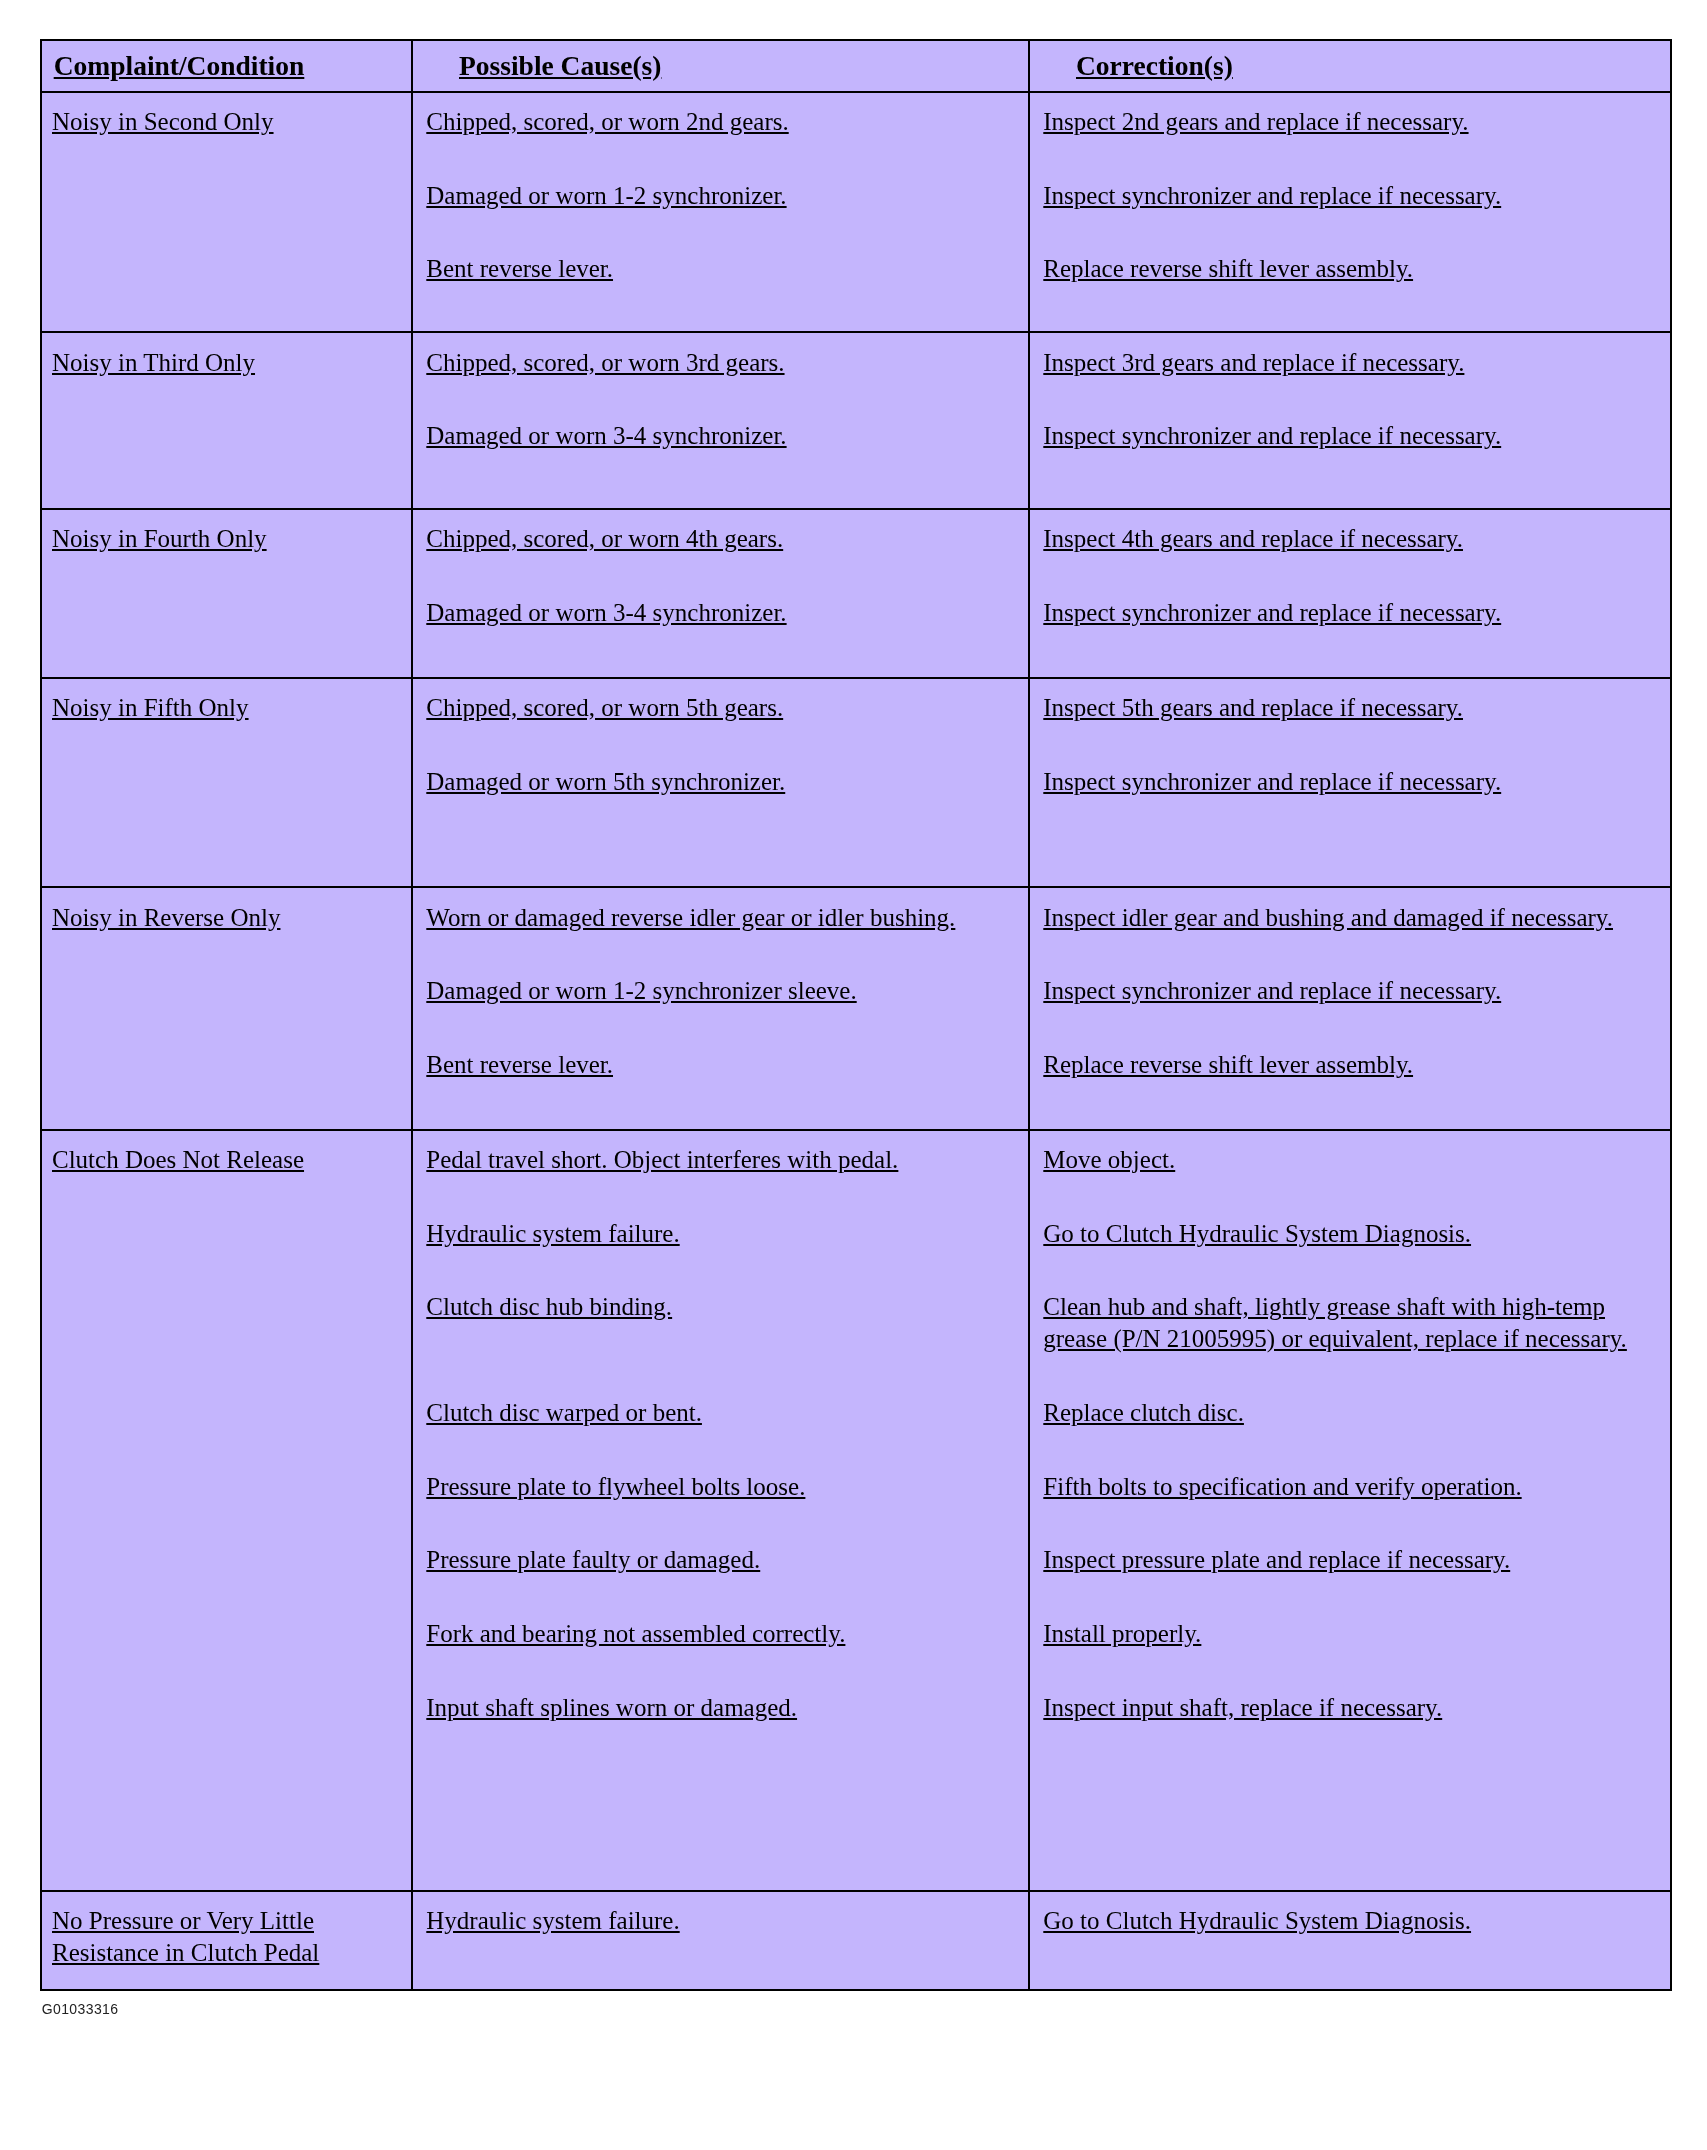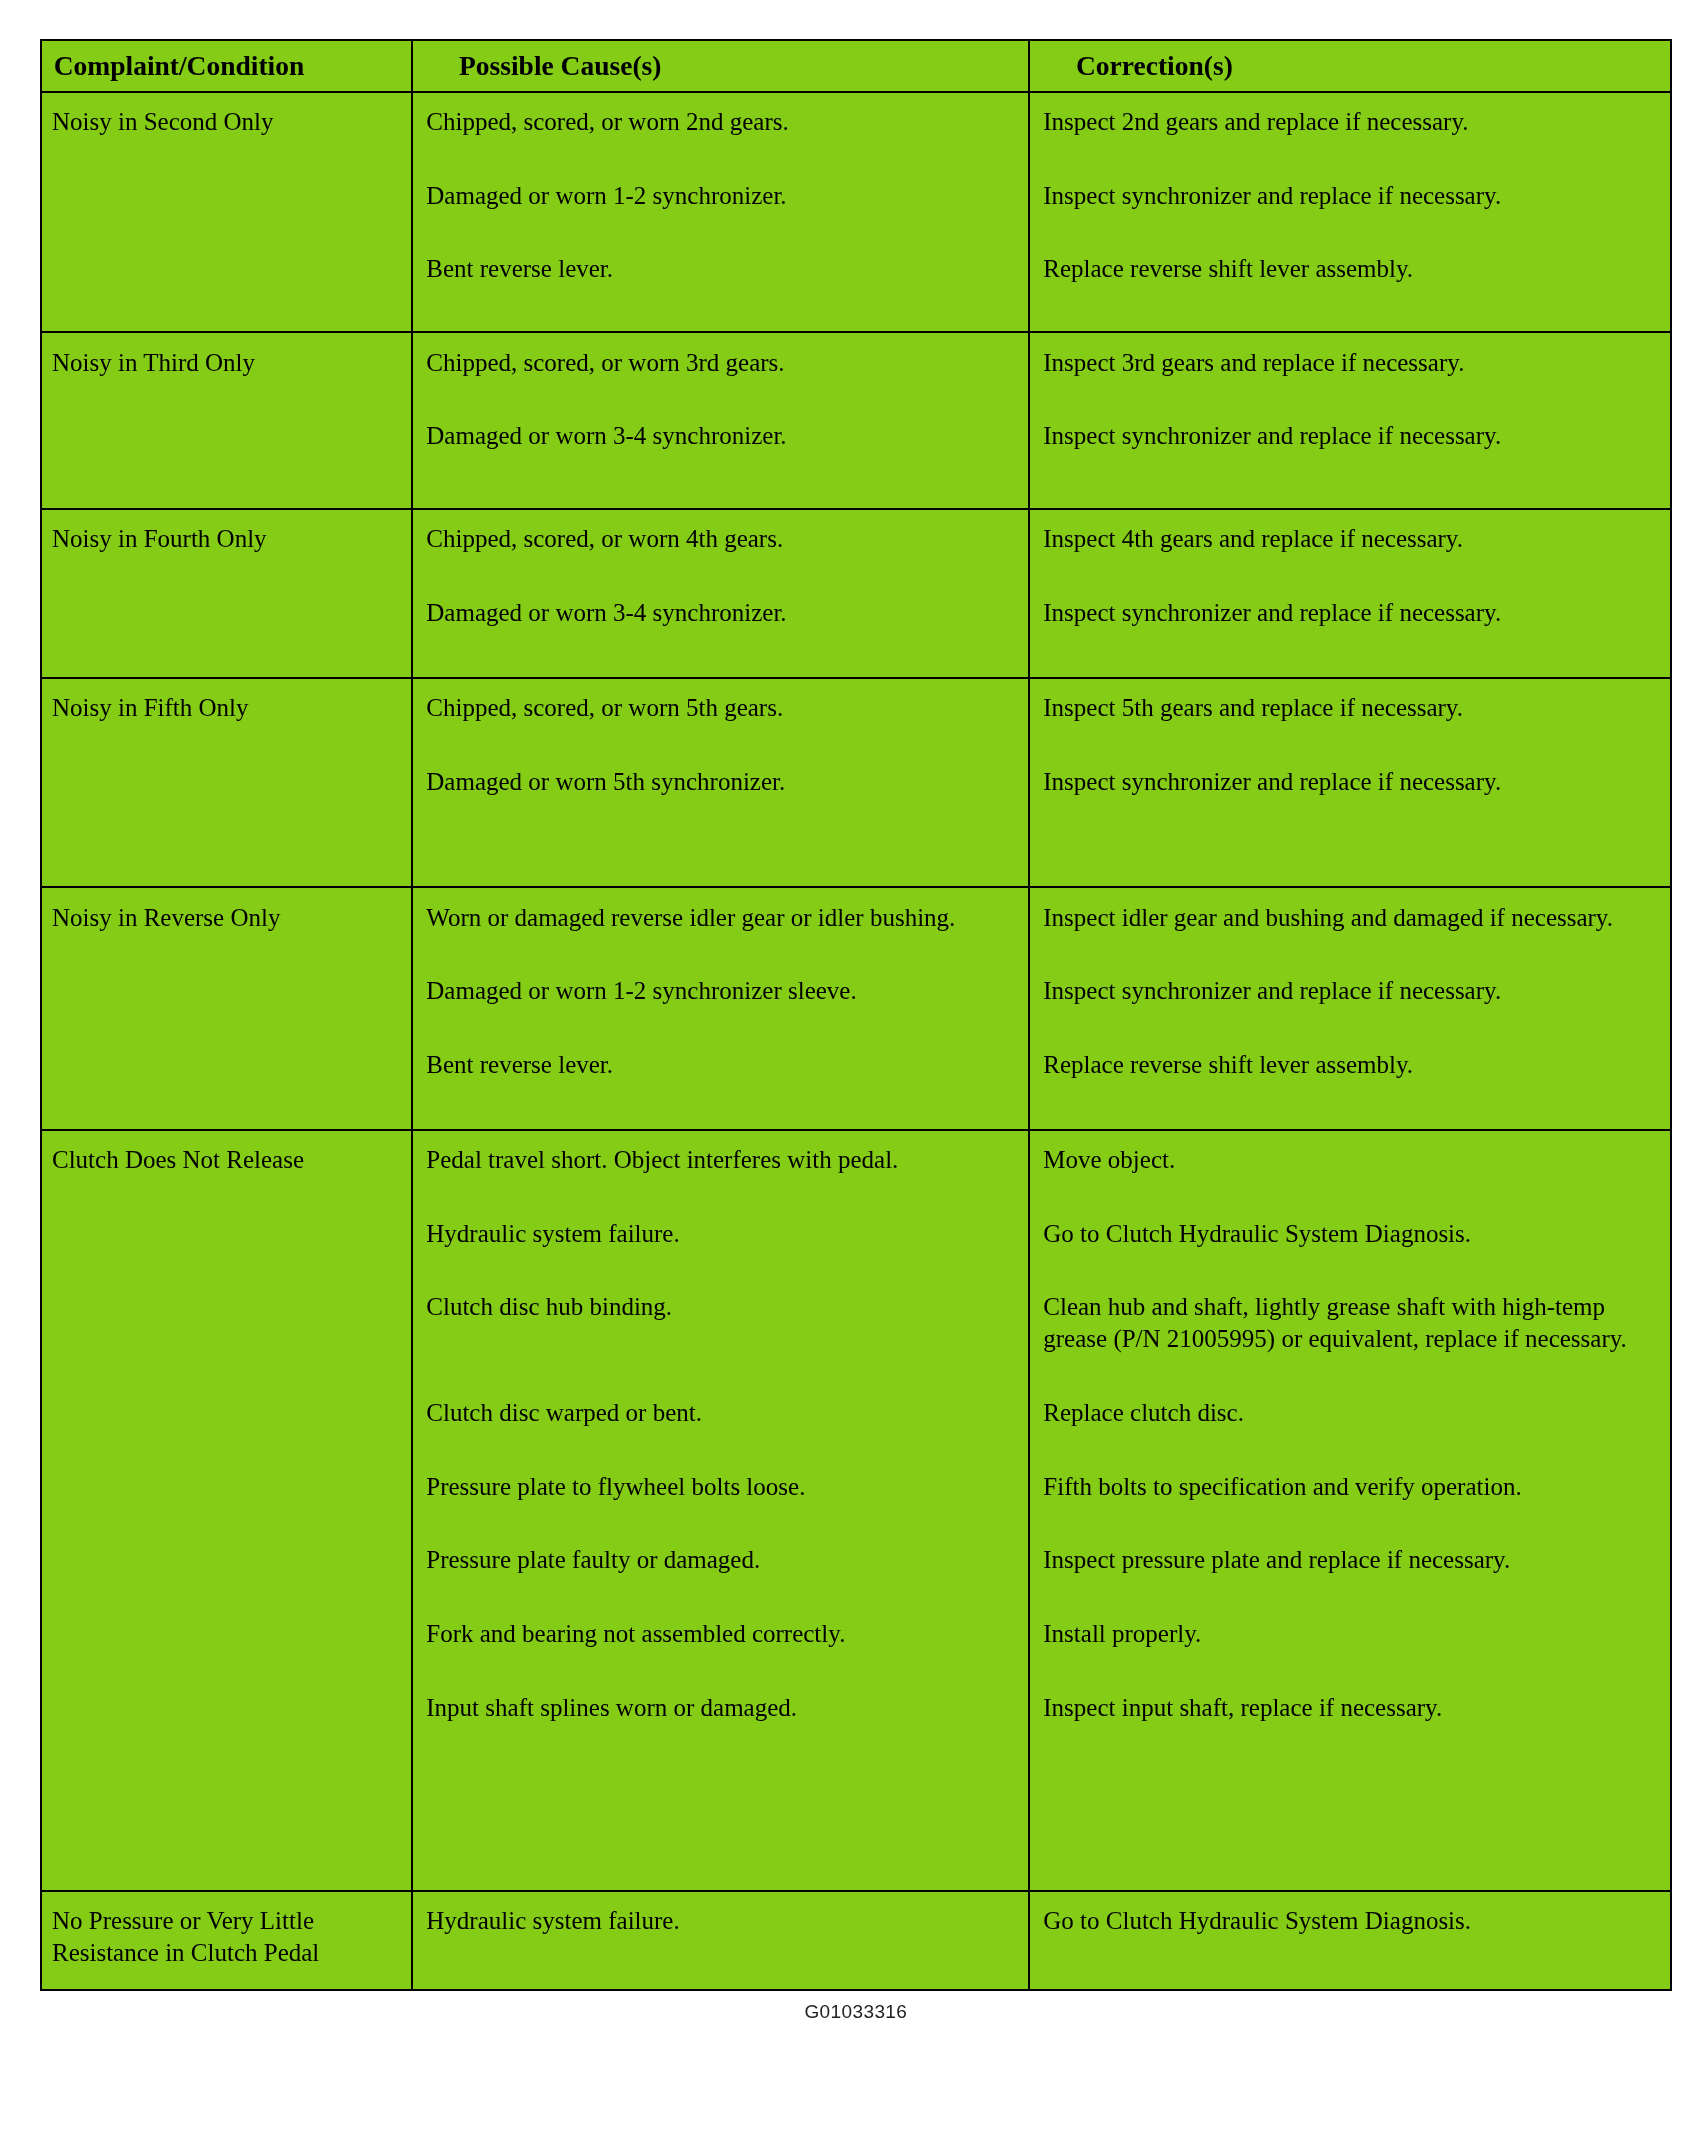--- a/index.html
+++ b/index.html
@@ -11,21 +11,22 @@
     color: #000000;
     position: relative;
   }
   .page { padding: 39px 38px 0 40px; }
 
   table.diag-table {
     border-collapse: collapse;
     table-layout: fixed;
     width: 1630px;
     border: 2.5px solid #000;
-    background: #84cc16;
+    background: #c4b5fd;
+    text-decoration: underline;
   }
   .col-w-complaint { width: 371px; }
   .col-w-cause     { width: 617px; }
   .col-w-corr      { width: 642px; }
 
   th, td { vertical-align: top; text-align: left; }
 
   thead th {
     font-size: 27.5px;
     font-weight: bold;
@@ -53,24 +54,23 @@
   tr.sp1 { height: 15px; }
   tr.sp2 { height: 6.7px; }
   tr.sp3 { height: 48px; }
   tr.sp4 { height: 6.7px; }
   tr.sp5 { height: 125px; }
   tr.sp6 { height: 11.7px; }
 
   .figure-id {
     margin: 10px 0 0 1.7px;
     font-family: "Liberation Sans", "DejaVu Sans", sans-serif;
-    font-size: 19px;
+    font-size: 14px;
     letter-spacing: 0.4px;
     color: #222;
-    text-align: center;
   }
 </style>
 </head>
 <body>
 
 <div class="page">
   <table class="diag-table">
     <colgroup>
       <col class="col-w-complaint">
       <col class="col-w-cause">

